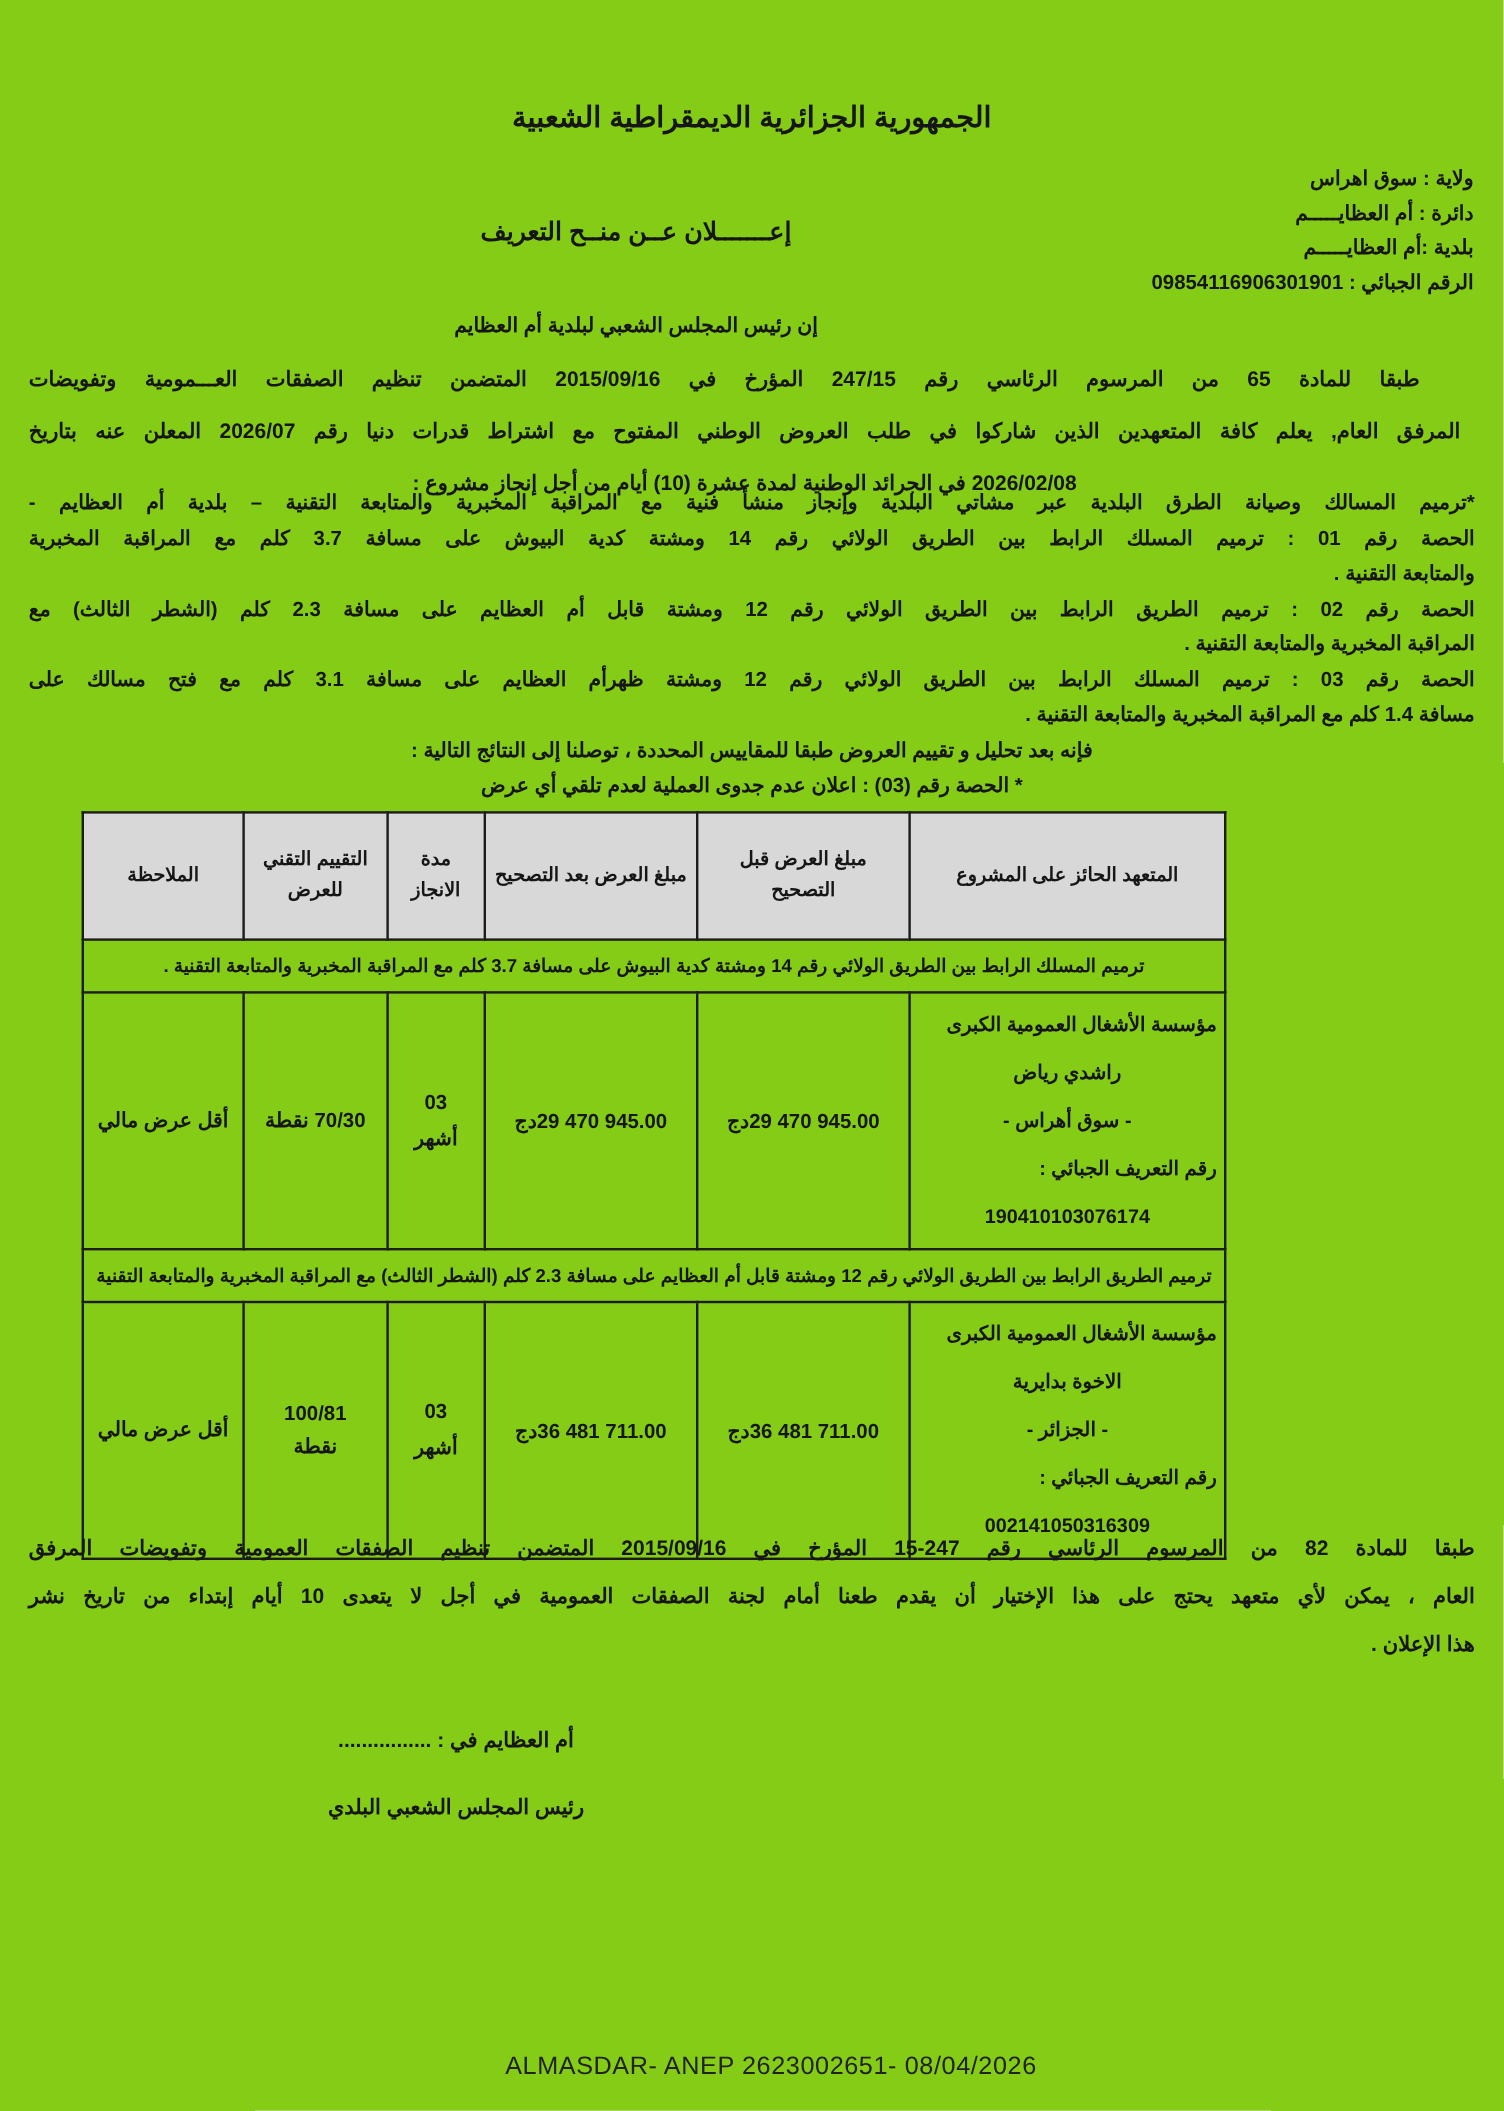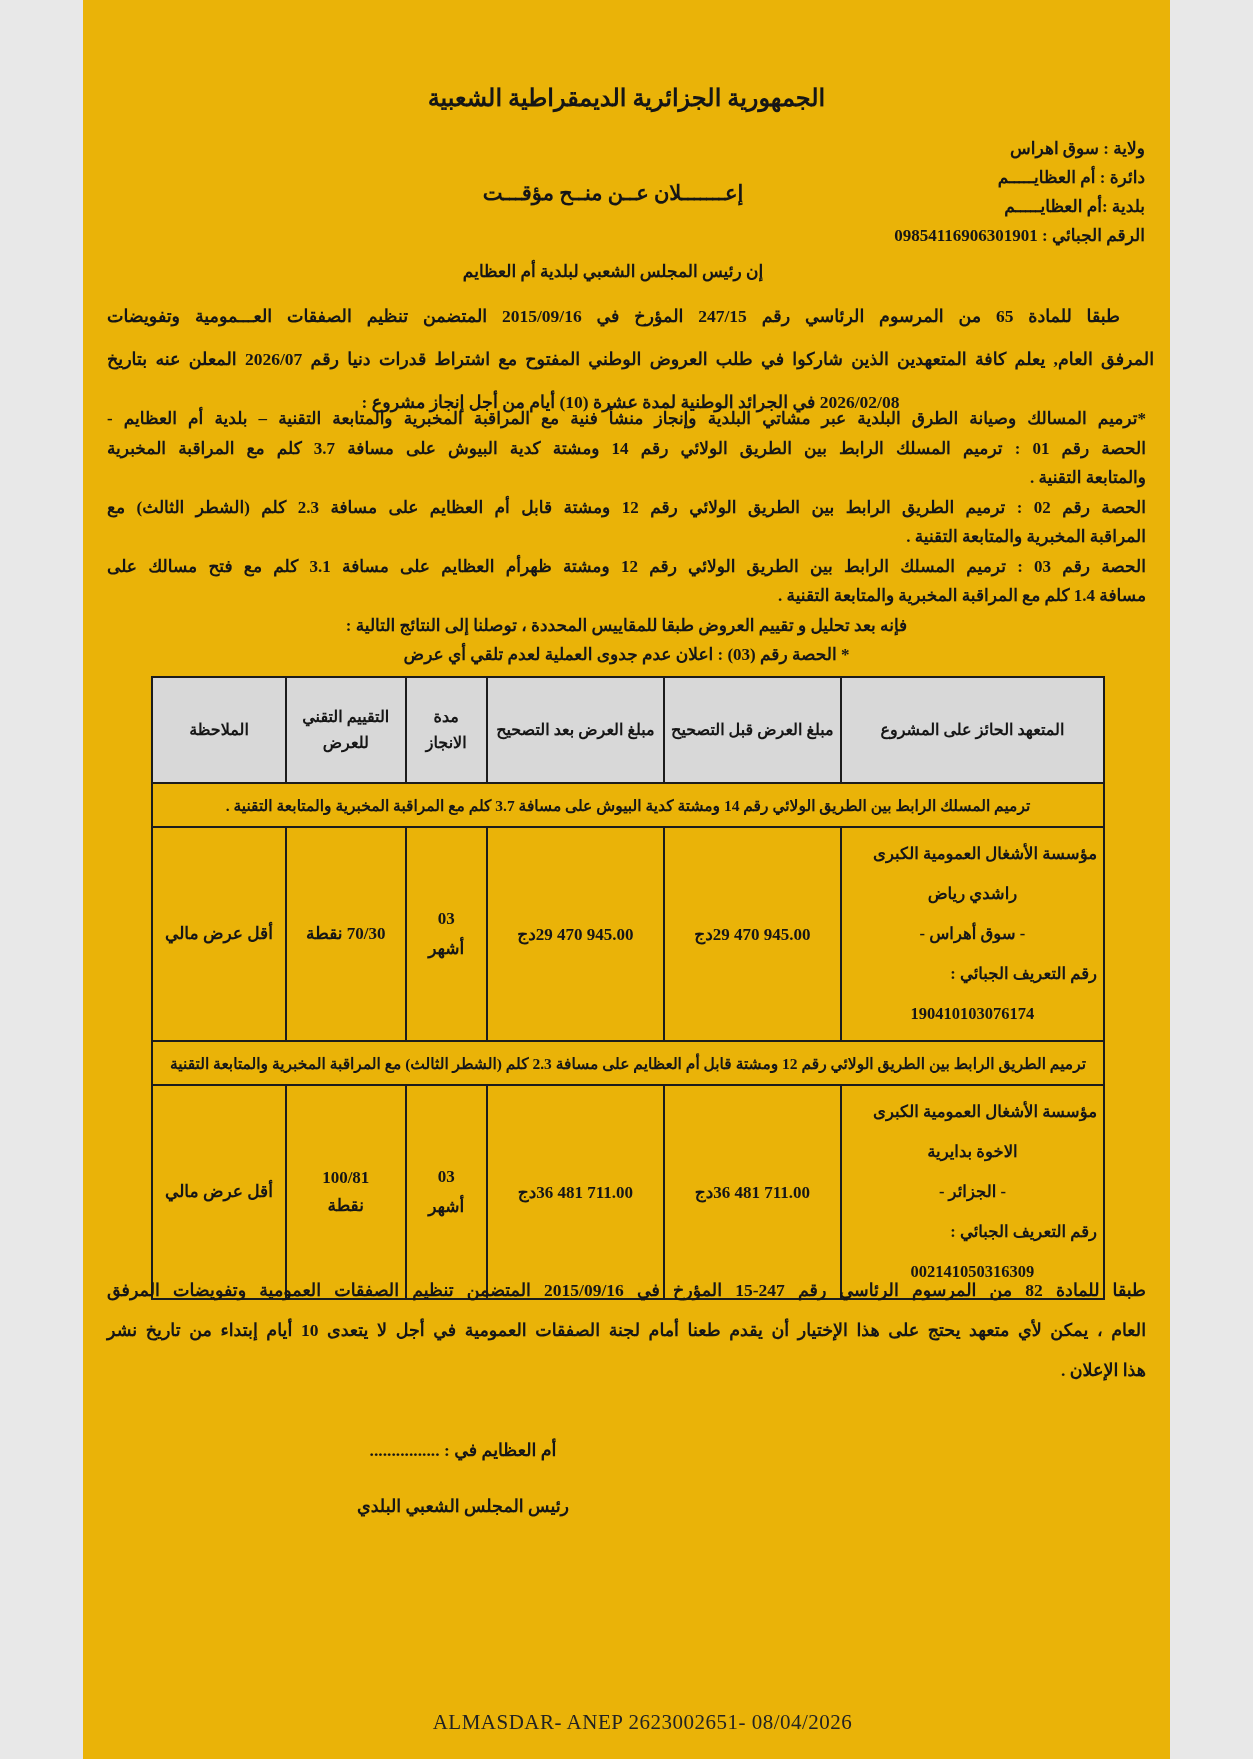--- a/index.html
+++ b/index.html
@@ -1,34 +1,34 @@
 <!DOCTYPE html>
 <html dir="rtl" lang="ar"><head>
 <meta charset="utf-8">
 <style>
   html,body{margin:0;padding:0;background:#e8e8e8;}
   .page{
     position:relative;
-    width:1087px;height:1759px;
+    width:1253px;height:1759px;
     margin:0 auto;
-    background:#eab308;
+    background:#84cc16;
     color:#161616;
-    font-family:Liberation Serif, serif;
+    font-family:Liberation Sans, sans-serif;
     font-weight:700;
     overflow:hidden;
   }
   .abs{position:absolute;}
   .jf{text-align:justify;text-align-last:justify;}
   .right{text-align:right;}
   .center{text-align:center;}
   .republic{top:84px;left:0;width:100%;text-align:center;font-size:24px;}
   .meta{top:134px;right:25px;width:520px;text-align:right;font-size:17px;line-height:29px;}
   .announce{top:181px;left:300px;width:460px;text-align:center;font-size:21px;}
   .intro{top:261px;left:300px;width:460px;text-align:center;font-size:17px;}
-  .bodyblock{top:295px;right:16px;left:24px;font-size:17.5px;line-height:43px;}
+  .bodyblock{top:295px;right:36px;left:24px;font-size:17.5px;line-height:43px;}
   .indent{text-indent:34px;}
   .lots{top:404px;right:24px;left:24px;font-size:17px;line-height:29.5px;}
   .doc-table{
     top:676px;left:68px;
     width:954px;
     border-collapse:collapse;
     table-layout:fixed;
     font-size:16px;
   }
   .doc-table th,.doc-table td{
@@ -63,21 +63,21 @@
 
   <div class="abs republic">الجمهورية الجزائرية الديمقراطية الشعبية</div>
 
   <div class="abs meta">
     <div>ولاية : سوق اهراس</div>
     <div>دائرة : أم العظايـــــم</div>
     <div>بلدية :أم العظايـــــم</div>
     <div>الرقم الجبائي : 09854116906301901</div>
   </div>
 
-  <div class="abs announce">إعـــــــلان عــن منــح مؤقـــت</div>
+  <div class="abs announce">إعـــــــلان عــن منــح التعريف</div>
 
   <div class="abs intro">إن رئيس المجلس الشعبي لبلدية أم العظايم</div>
 
   <div class="abs bodyblock">
     <div class="jf indent">طبقا للمادة 65 من المرسوم الرئاسي رقم 247/15 المؤرخ في 2015/09/16 المتضمن تنظيم الصفقات العـــمومية وتفويضات</div>
     <div class="jf">المرفق العام, يعلم كافة المتعهدين الذين شاركوا في طلب العروض الوطني المفتوح مع اشتراط قدرات دنيا رقم 2026/07 المعلن عنه بتاريخ</div>
     <div class="center">2026/02/08 في الجرائد الوطنية لمدة عشرة (10) أيام  من أجل إنجاز مشروع :</div>
   </div>
 
   <div class="abs lots">

